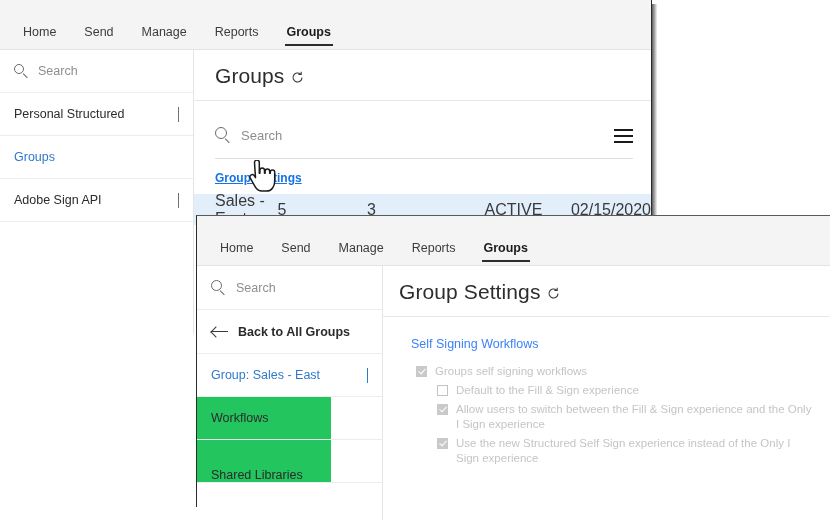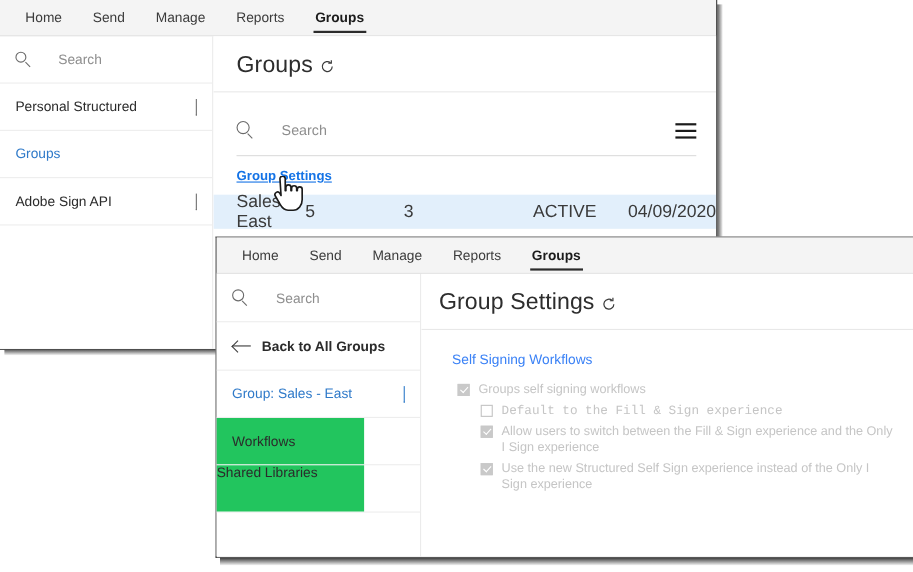--- a/index.html
+++ b/index.html
@@ -27,25 +27,25 @@
     background: linear-gradient(to right, rgba(0,0,0,0.88), rgba(0,0,0,0.05));
   }
   .win-shadow-b {
     position: absolute;
     background: linear-gradient(to bottom, rgba(0,0,0,0.88), rgba(0,0,0,0.03));
   }
 
   
   .navbar {
     position: relative;
-    height: 33px;
+    height: 50px;
     background: #f4f4f4;
     border-bottom: 1px solid #e3e3e3;
     display: flex;
-    align-items: center;
+    align-items: flex-end;
     padding-left: 9px;
     box-sizing: border-box;
   }
   .nav-tab {
     position: relative;
     font-size: 12.5px;
     color: #3c3c3c;
     padding: 0 14px;
     height: 33px;
     line-height: 33px;
@@ -91,21 +91,21 @@
   .side-row .chev {
     margin-left: auto;
     color: #707070;
   }
   .side-row.blue-link { color: #2f7ac9; }
   .side-row.filler { border-bottom: none; }
 
   .search-row {
     display: flex;
     align-items: center;
-    gap: 24px;
+    gap: 9px;
     color: #8a8a8a;
     font-size: 12.5px;
   }
   .search-row .qtext { color: #8e8e8e; }
 
   
   .magnifier {
     position: relative;
     width: 15px;
     height: 15px;
@@ -334,21 +334,21 @@
 
       <div style="padding:9px 0 0 21px;">
         <span class="grouplink">Group Settings</span>
       </div>
 
       <div class="tbl-row selected" style="margin-top:8px; height:31px; padding-left:21px;">
         <span class="col-name">Sales - East</span>
         <span class="col-users">5</span>
         <span class="col-agmts">3</span>
         <span class="col-status">ACTIVE</span>
-        <span class="col-date">04/09/2020</span>
+        <span class="col-date">02/15/2020</span>
       </div>
     </div>
   </div>
 </div>
 
 <div class="cursor-hand" style="left:246px; top:160px;">
   <svg width="30" height="40" viewBox="0 0 30 40">
     <path d="M8.5 2.5 c0-1.4 1.1-2.4 2.4-2.4 1.3 0 2.4 1 2.4 2.4 v10.8 h0.6 v-3.0 c0-1.3 1.0-2.3 2.3-2.3 1.2 0 2.3 1.0 2.3 2.3 v3.0 h0.6 v-2.1 c0-1.3 1.0-2.3 2.3-2.3 1.2 0 2.3 1.0 2.3 2.3 v2.1 h0.6 v-1.2 c0-1.2 1.0-2.2 2.2-2.2 1.2 0 2.2 1.0 2.2 2.2 v9.4 c0 5.0-3.3 9.6-8.2 9.6 h-4.6 c-3.4 0-5.4-2.0-7.1-5.0 l-4.5-7.9 c-0.7-1.2-0.3-2.6 0.9-3.3 1.1-0.6 2.5-0.2 3.2 0.9 l1.1 1.9 z" fill="#ffffff" stroke="#1b1b1b" stroke-width="1.5" stroke-linejoin="round"></path>
   </svg>
 </div>
@@ -389,21 +389,21 @@
         <span class="chev" style="color:#2f7ac9;"><span class="chev-down"></span></span>
       </div>
 
       <div class="side-row" style="height:43px; padding:0;">
         <span class="hl-yellow" style="display:flex;align-items:center;height:100%;width:134px;padding-left:14px;box-sizing:border-box;">
           <span>Workflows</span>
         </span>
       </div>
 
       <div class="side-row" style="height:43px; padding:0;">
-        <span class="hl-yellow" style="display:flex;align-items:flex-start;height:100%;width:134px;box-sizing:border-box;">
+        <span class="hl-yellow" style="display:flex;align-items:flex-end;height:100%;width:134px;padding-left:14px;box-sizing:border-box;">
           <span>Shared Libraries</span>
         </span>
       </div>
 
       <div class="side-row filler" style="height:40px;"></div>
     </div>
 
     <div class="main">
       <div class="page-title title-sep" style="padding:14px 0 12px 16px;">
         <span>Group Settings</span>
@@ -418,21 +418,21 @@
 
       <div class="section-head-dim" style="padding:20px 0 0 28px;">
         <span>Self Signing Workflows</span>
       </div>
 
       <div style="padding:13px 14px 0 33px;">
         <div class="cb-line" style="margin-bottom:4px;">
           <span class="cb checked dim"></span>
           <span class="txt-dim">Groups self signing workflows</span>
         </div>
-        <div class="cb-line" style="margin-left:21px; margin-bottom:4px;font-family:Liberation Mono, monospace;">
+        <div class="cb-line" style="margin-left:21px; margin-bottom:4px;">
           <span class="cb dim"></span>
           <span class="txt-dim">Default to the Fill &amp; Sign experience</span>
         </div>
         <div class="cb-line" style="margin-left:21px; margin-bottom:4px;">
           <span class="cb checked dim"></span>
           <span class="txt-dim">Allow users to switch between the Fill &amp; Sign experience and the Only I Sign experience</span>
         </div>
         <div class="cb-line" style="margin-left:21px;">
           <span class="cb checked dim"></span>
           <span class="txt-dim">Use the new Structured Self Sign experience instead of the Only I Sign experience</span>

